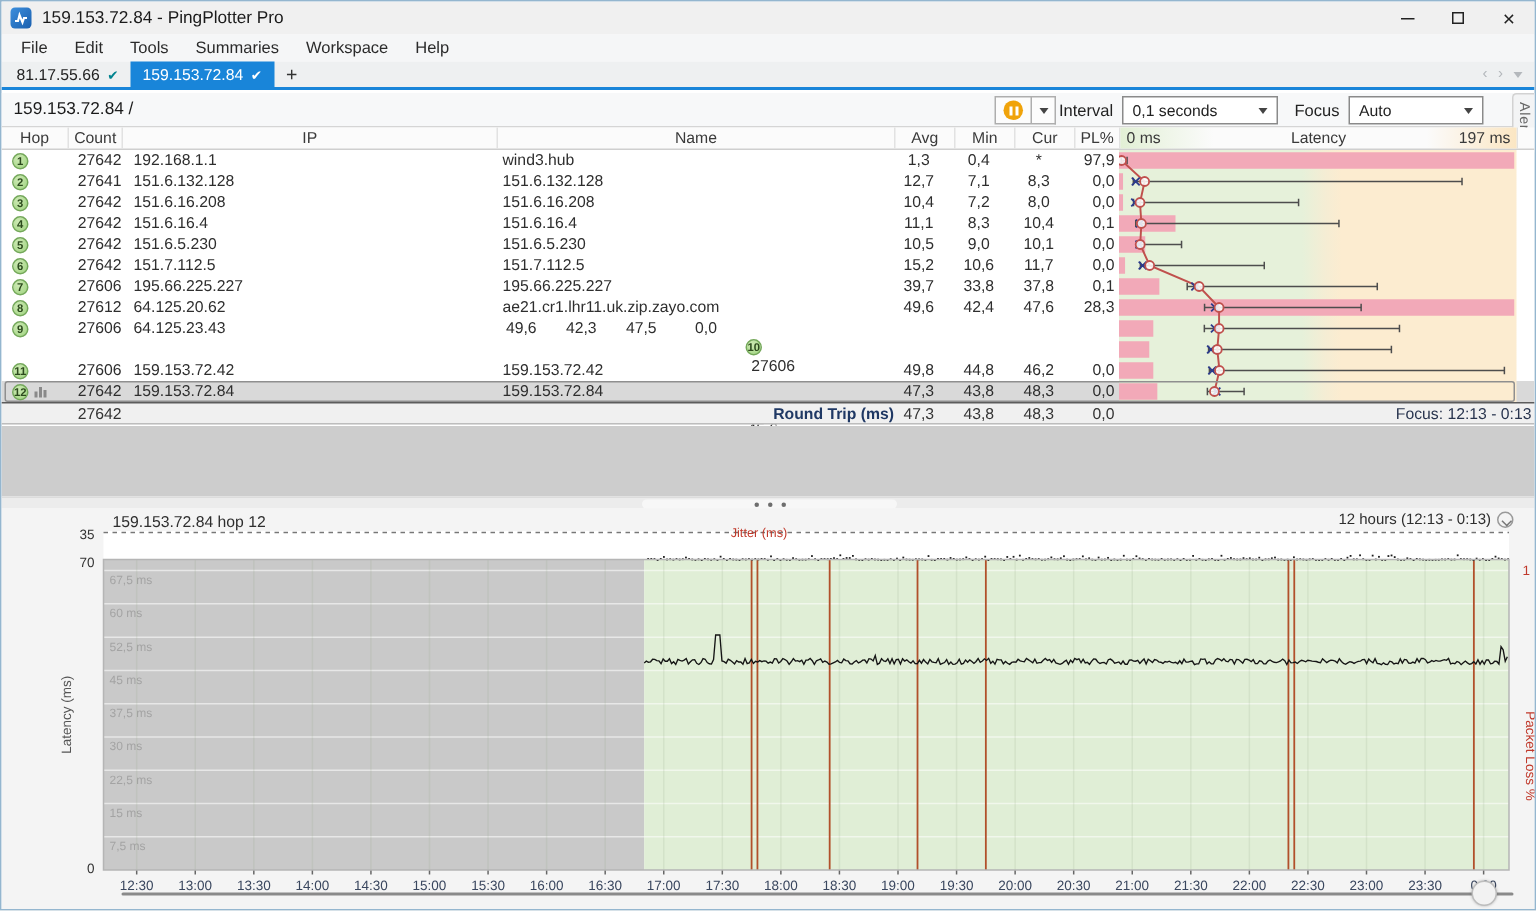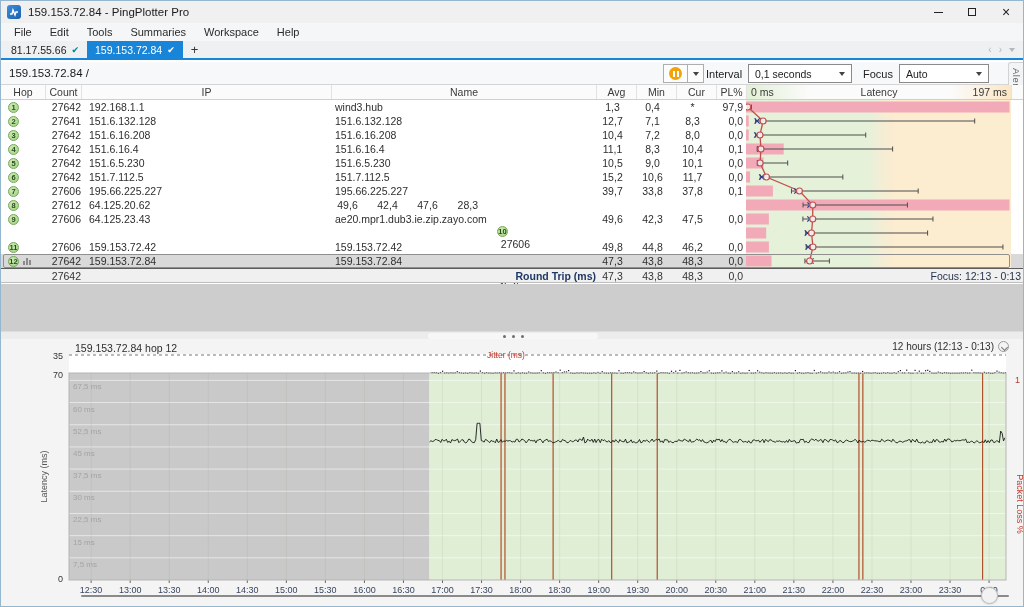--- a/index.html
+++ b/index.html
@@ -283,32 +283,32 @@
         <div class="cell-num">33,8</div>
         <div class="cell-num">37,8</div>
         <div class="cell-pl">0,1</div>
       </div>
       <div class="trow" style="top: 98px;">
         <div class="cell-hop">
           <span class="hop-badge">8</span>
         </div>
         <div class="cell-count">27612</div>
         <div class="cell-ip">64.125.20.62</div>
+        <div class="cell-name">ae21.cr1.lhr11.uk.zip.zayo.com</div>
         <div class="cell-num">49,6</div>
         <div class="cell-num">42,4</div>
         <div class="cell-num">47,6</div>
         <div class="cell-pl">28,3</div>
       </div>
       <div class="trow" style="top: 112px;">
         <div class="cell-hop">
           <span class="hop-badge">9</span>
         </div>
         <div class="cell-count">27606</div>
         <div class="cell-ip">64.125.23.43</div>
-        <div class="cell-name">ae20.mpr1.dub3.ie.zip.zayo.com</div>
         <div class="cell-num">49,6</div>
         <div class="cell-num">42,3</div>
         <div class="cell-num">47,5</div>
         <div class="cell-pl">0,0</div>
       </div>
       <div class="trow" style="top: 126px; flex-direction: column;">
         <div class="cell-hop">
           <span class="hop-badge">10</span>
         </div>
         <div class="cell-count">27606</div>

